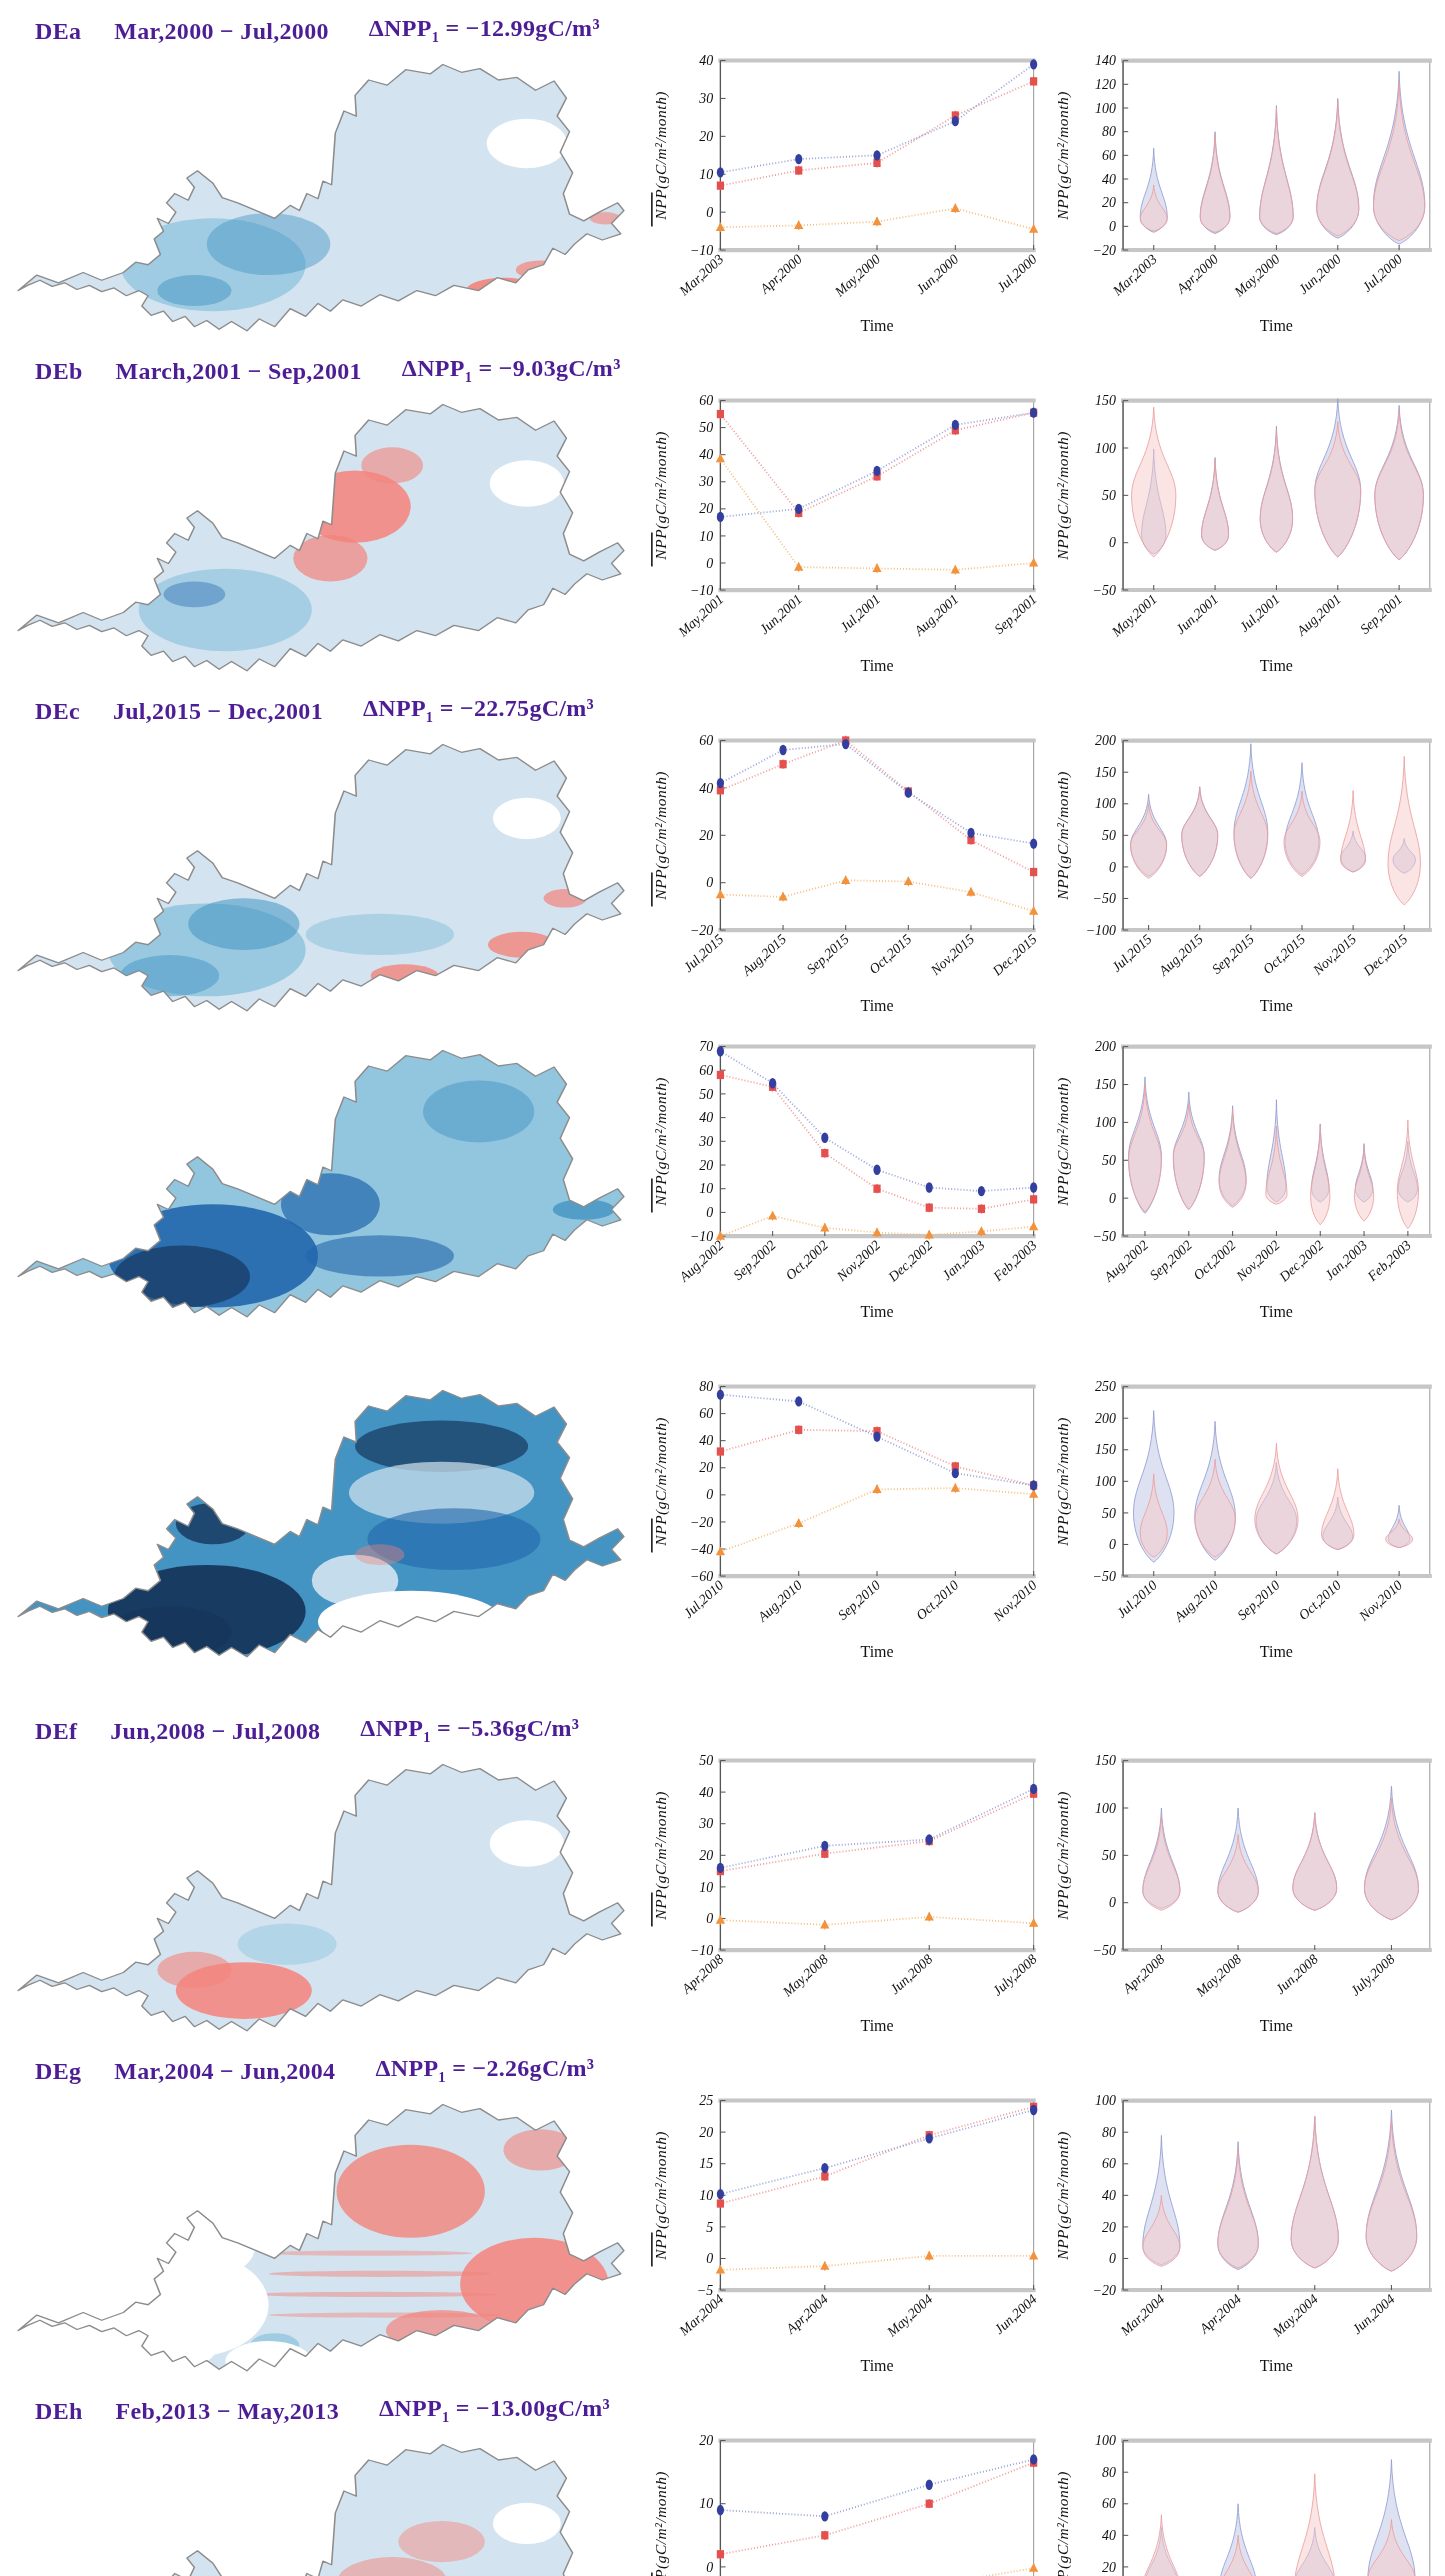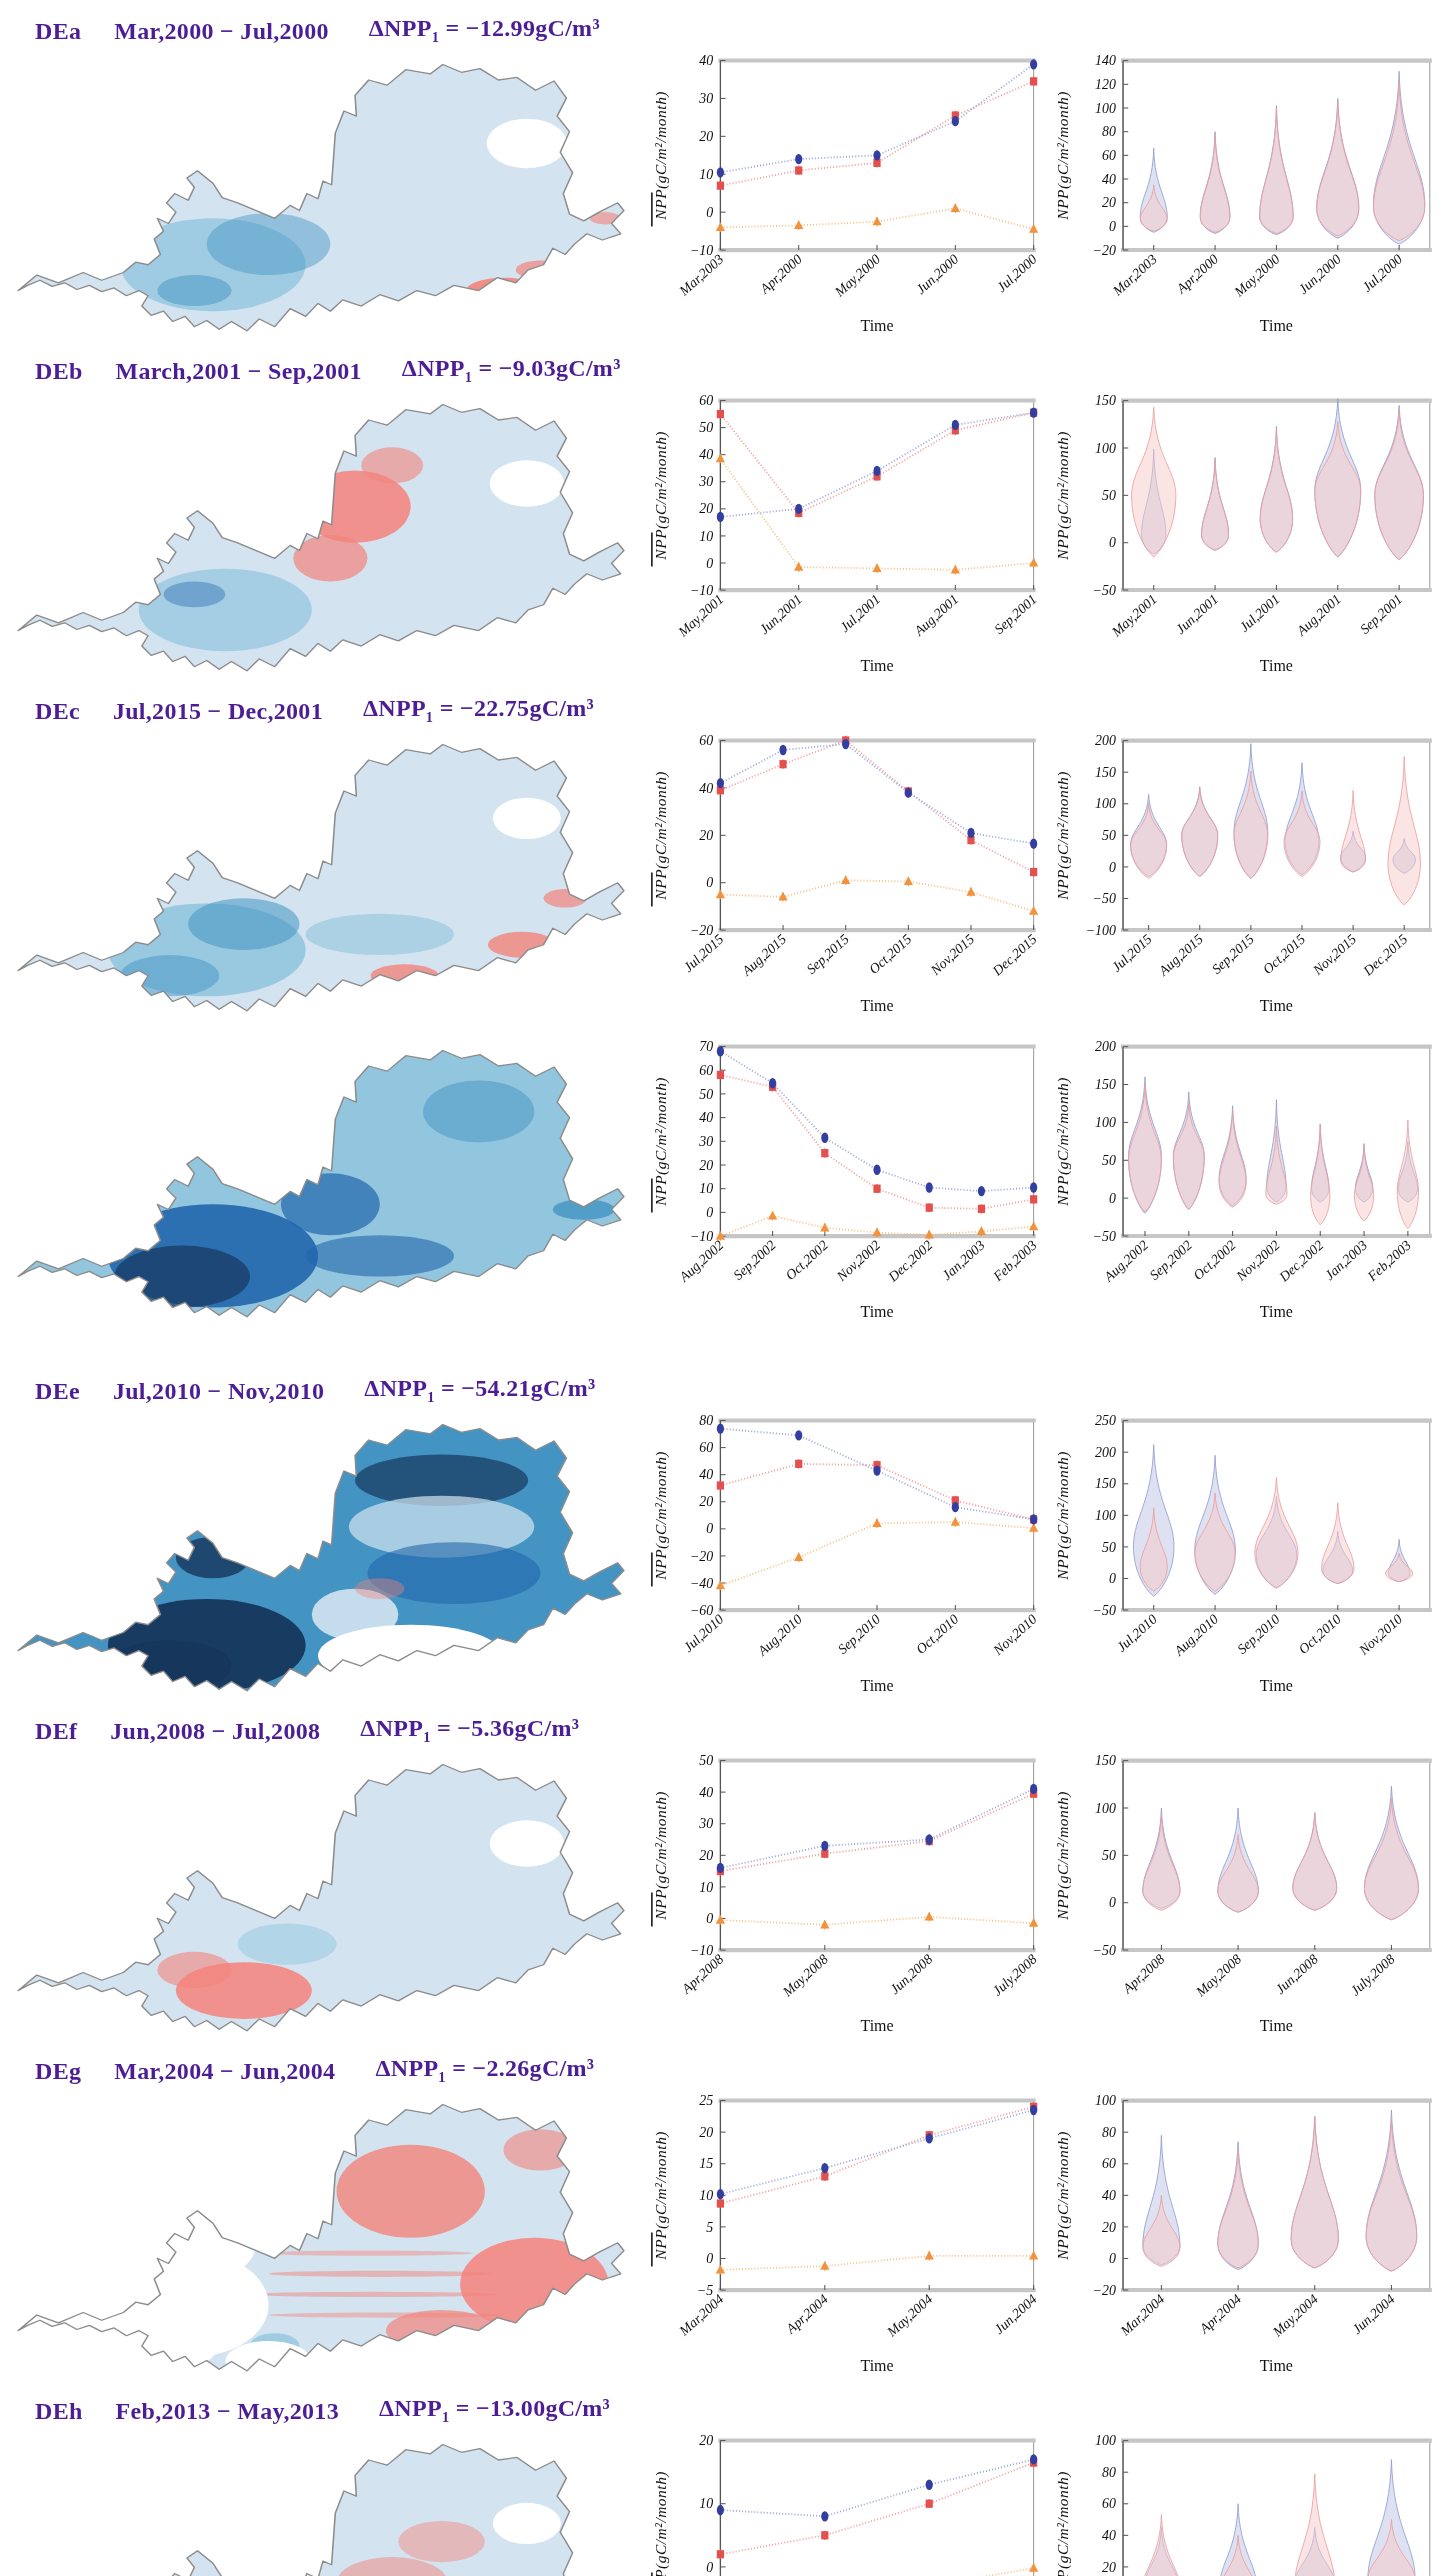--- a/index.html
+++ b/index.html
@@ -890,25 +890,20 @@
               <path d="M 693.4285714285714 172.784
     C 695.0769371428571 253.8912, 714.0331428571428 270.672, 714.0331428571428 312.624
     C 714.0331428571428 351.4848, 699.6099428571429 377.62752, 693.4285714285714 383.28
     C 687.2472 377.62752, 672.8240000000001 351.4848, 672.8240000000001 312.624
     C 672.8240000000001 270.672, 691.7802057142858 253.8912, 693.4285714285714 172.784 Z" fill="#f7c9ca" stroke="#eb9c9c" stroke-width="1.6" fill-opacity="0.5"></path>
             </svg></div>
     </div>
   </section>
 
   <section class="row">
-    <h2 class="row-title">
-      <span class="row-id">DEe</span>
-      <span class="row-range">Jul,2010 − Nov,2010</span>
-      <span class="row-eq"><span class="eq-pre">ΔNPP</span><sub class="eq-sub">1</sub><span class="eq-rest"> = −54.21gC/m³</span></span>
-    </h2>
     <div class="row-body">
       <div class="map-wrap">
             <svg width="618" height="289" viewBox="0 0 1000 560" preserveAspectRatio="none">
               <defs>
                 <clipPath id="clip4">
                   <path d="M15,470 L45,440 80,455 120,435 150,450 185,435 205,415 225,420 245,400 235,370 250,355 240,330 258,340 270,318 255,300 268,282 290,295 300,270 288,252 305,238 330,262 345,290 370,300 400,315 430,330 455,305 470,315 482,282 500,292 508,258 522,265 528,165 542,122 562,132 560,92 582,62 612,72 642,42 682,50 702,32 732,47 762,40 792,62 822,57 852,82 882,64 902,97 887,132 907,162 892,202 912,242 897,282 907,322 930,335 955,318 985,300 995,315 975,340 990,360 960,372 935,360 915,380 900,400 880,388 865,420 840,430 820,455 790,445 760,470 720,460 690,480 660,470 630,490 600,478 570,500 540,488 520,510 500,495 480,520 455,505 430,540 405,525 385,548 360,530 340,545 320,528 300,540 285,520 265,530 250,510 230,518 215,500 225,480 210,470 190,480 170,465 150,472 130,460 110,468 90,455 70,462 50,450 30,460 Z"></path>
                 </clipPath>
               </defs>
               <path d="M15,470 L45,440 80,455 120,435 150,450 185,435 205,415 225,420 245,400 235,370 250,355 240,330 258,340 270,318 255,300 268,282 290,295 300,270 288,252 305,238 330,262 345,290 370,300 400,315 430,330 455,305 470,315 482,282 500,292 508,258 522,265 528,165 542,122 562,132 560,92 582,62 612,72 642,42 682,50 702,32 732,47 762,40 792,62 822,57 852,82 882,64 902,97 887,132 907,162 892,202 912,242 897,282 907,322 930,335 955,318 985,300 995,315 975,340 990,360 960,372 935,360 915,380 900,400 880,388 865,420 840,430 820,455 790,445 760,470 720,460 690,480 660,470 630,490 600,478 570,500 540,488 520,510 500,495 480,520 455,505 430,540 405,525 385,548 360,530 340,545 320,528 300,540 285,520 265,530 250,510 230,518 215,500 225,480 210,470 190,480 170,465 150,472 130,460 110,468 90,455 70,462 50,450 30,460 Z" fill="#4393c3"></path>
               <g clip-path="url(#clip4)">

